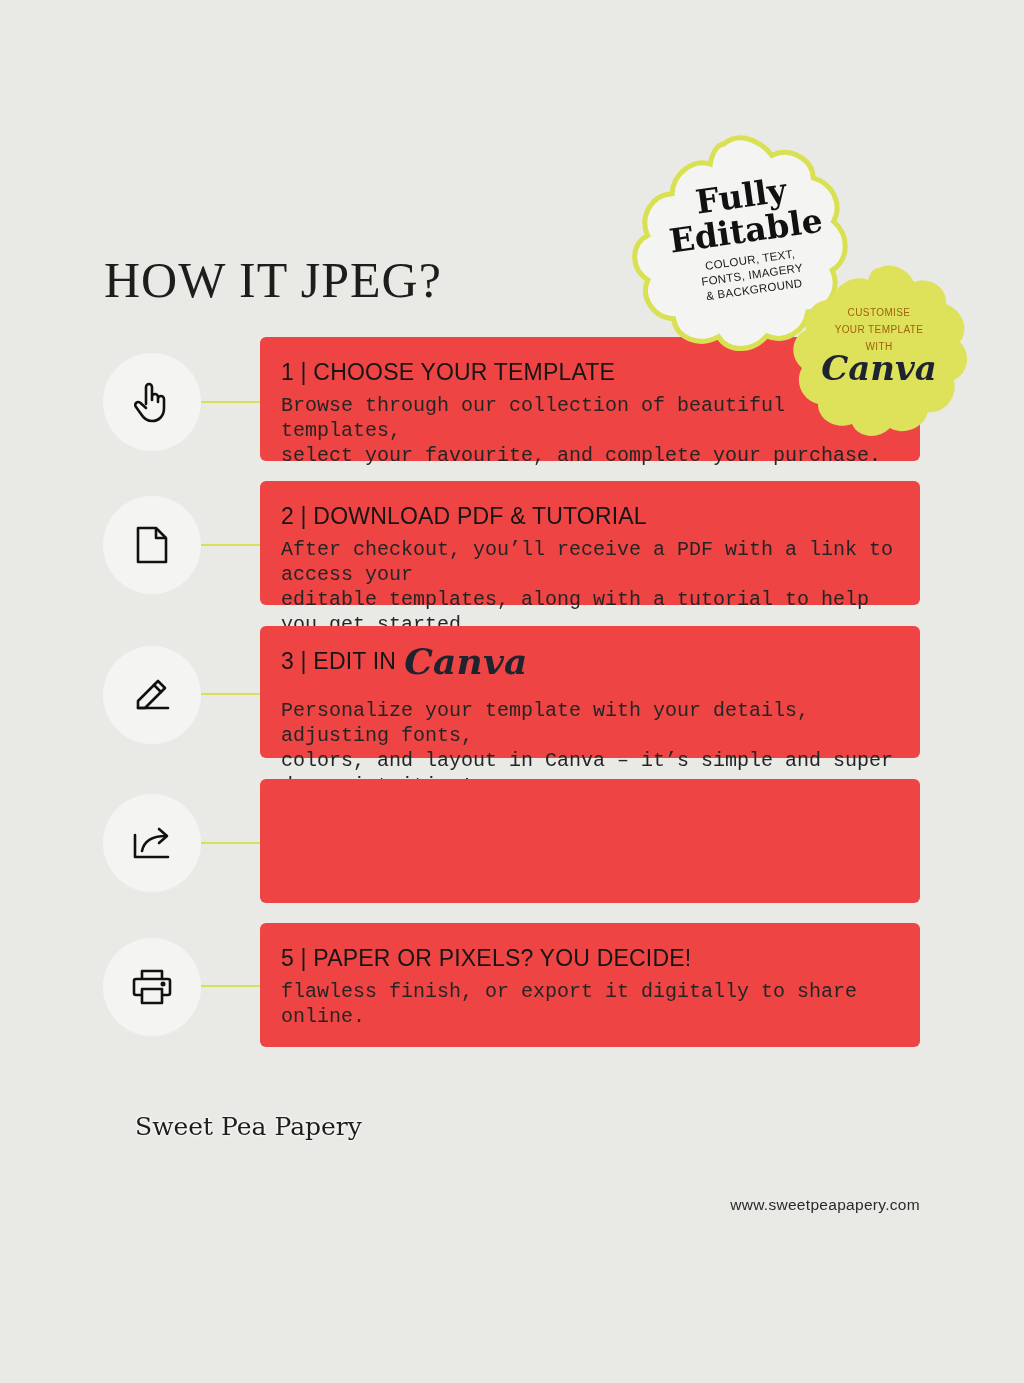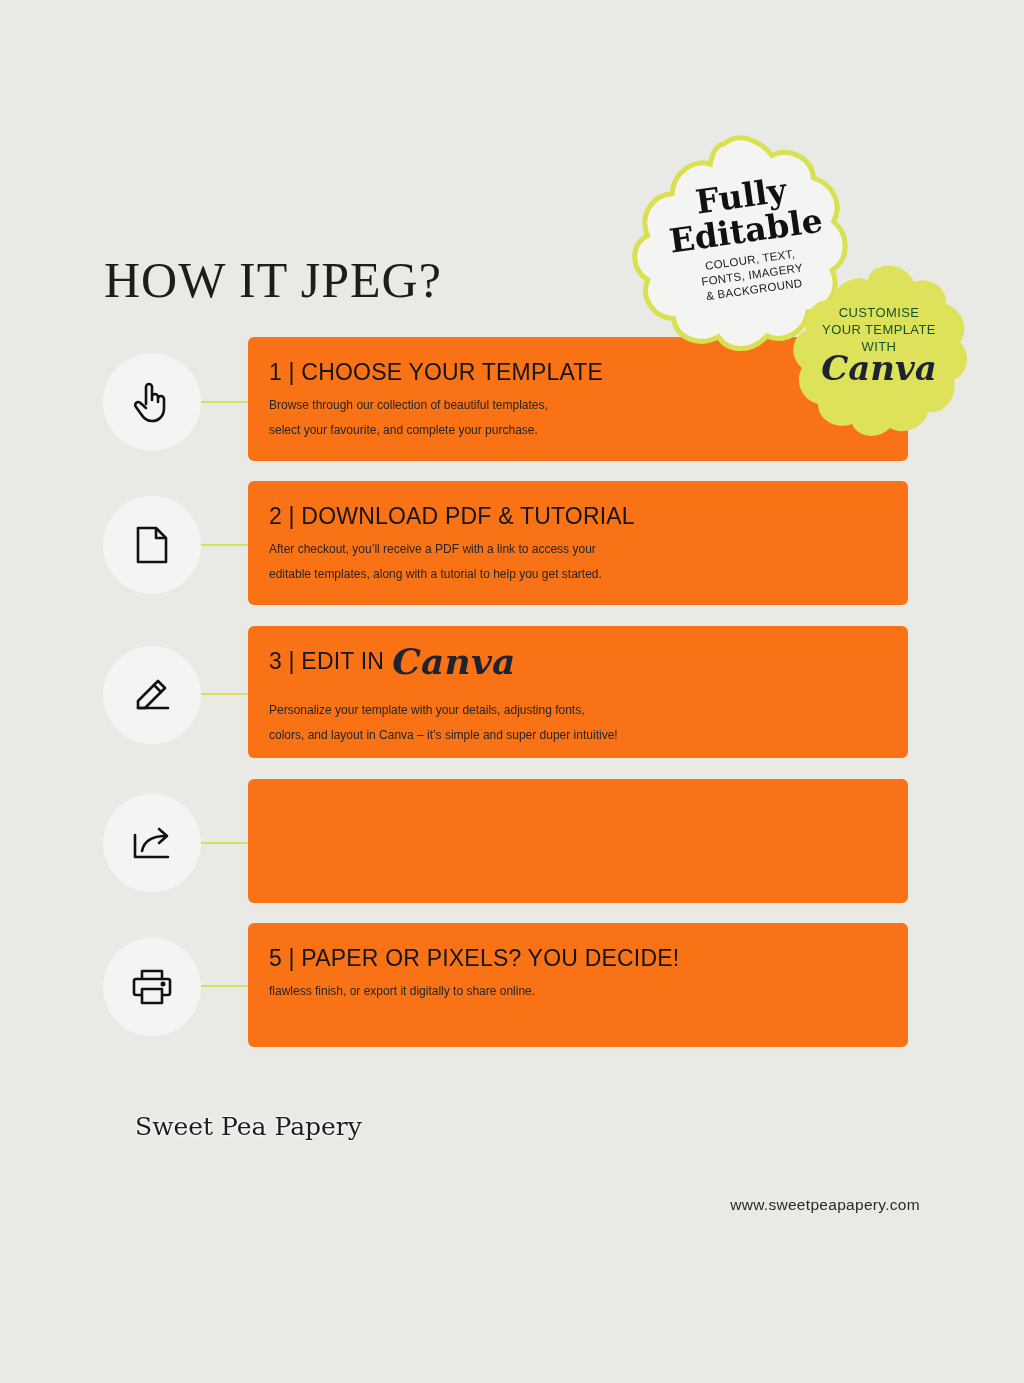--- a/index.html
+++ b/index.html
@@ -18,31 +18,31 @@
   }
   .step-row { position:absolute; left:0; width:1024px; height:124px; }
   .step-circle {
     position:absolute; left:103px; width:98px; height:98px; border-radius:50%;
     background:#f4f4f2; display:flex; align-items:center; justify-content:center;
   }
   .step-connector {
     position:absolute; left:201px; width:60px; height:2px; background:#d6e05a;
   }
   .step-card {
-    position:absolute; left:248px; width:660px; height:124px;
-    background:#f97316; border-radius:6px;
+    position:absolute; left:260px; width:660px; height:124px;
+    background:#ef4444; border-radius:6px;
   }
   .step-heading {
     position:absolute; left:21px; top:22px;
     font-size:23px; letter-spacing:0.2px; color:#151515; white-space:nowrap;
     display:flex; align-items:center;
   }
   .step-body {
     position:absolute; left:21px; top:56px; width:630px;
-    font-size:12px; line-height:25px; color:#252525;
+    font-size:20px; line-height:25px; color:#252525;font-family:Liberation Mono, monospace;
   }
   .canva-script {
     font-family:"DejaVu Serif", serif; font-style:italic; font-weight:bold;
     font-size:36px; color:#1e2330; margin-left:8px; line-height:30px;
   }
   .brand-name {
     position:absolute; left:102px; top:1112px;
     font-family:"DejaVu Serif", serif; font-size:25px; color:#1e1e1e;
     text-shadow:0 0 3px #fff, 0 0 3px #fff;
     margin-left:33px;
@@ -187,21 +187,21 @@
       C138 164 118 172 104 164
       C92 176 72 174 66 160
       C50 166 32 156 32 140
       C16 136 8 118 16 104
       C2 92 6 72 20 66
       C16 50 30 34 46 36
       C50 20 68 10 82 16
       C84 8 88 4 93 4 Z"></path>
   </svg>
   <div class="badge-text" style="left:18px; top:40px; width:150px;">
-    <div style="font-size:13px;line-height:17px;color:#14532d;letter-spacing:0.4px;">
+    <div style="font-size:10px;line-height:17px;color:#a16207;letter-spacing:0.4px;">
       <div>CUSTOMISE</div>
       <div>YOUR TEMPLATE</div>
       <div>WITH</div>
     </div>
     <div style="font-family:'DejaVu Serif',serif;font-style:italic;font-weight:bold;font-size:34px;line-height:34px;color:#1e2330;margin-top:-4px;">Canva</div>
   </div>
 </div>
 
 <div class="brand-name">Sweet Pea Papery</div>
 <div class="site-url">www.sweetpeapapery.com</div>

